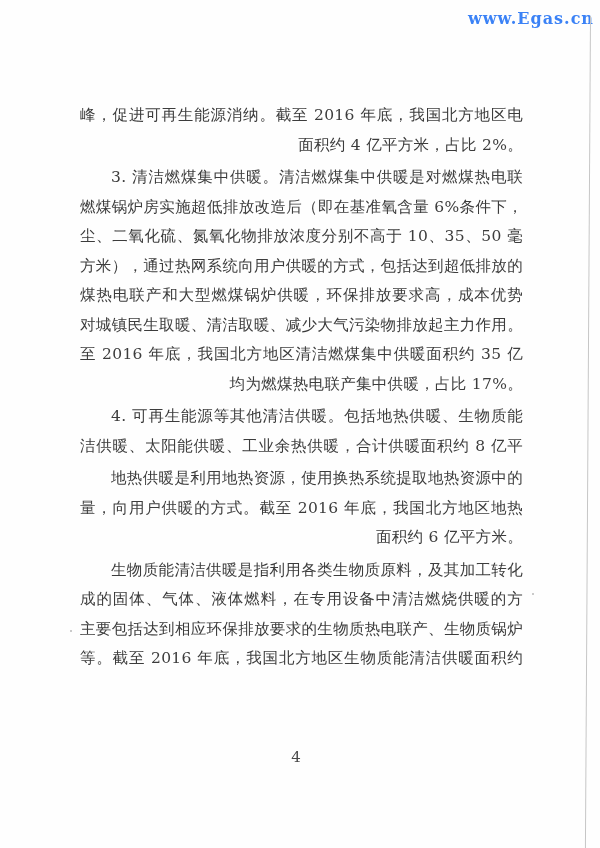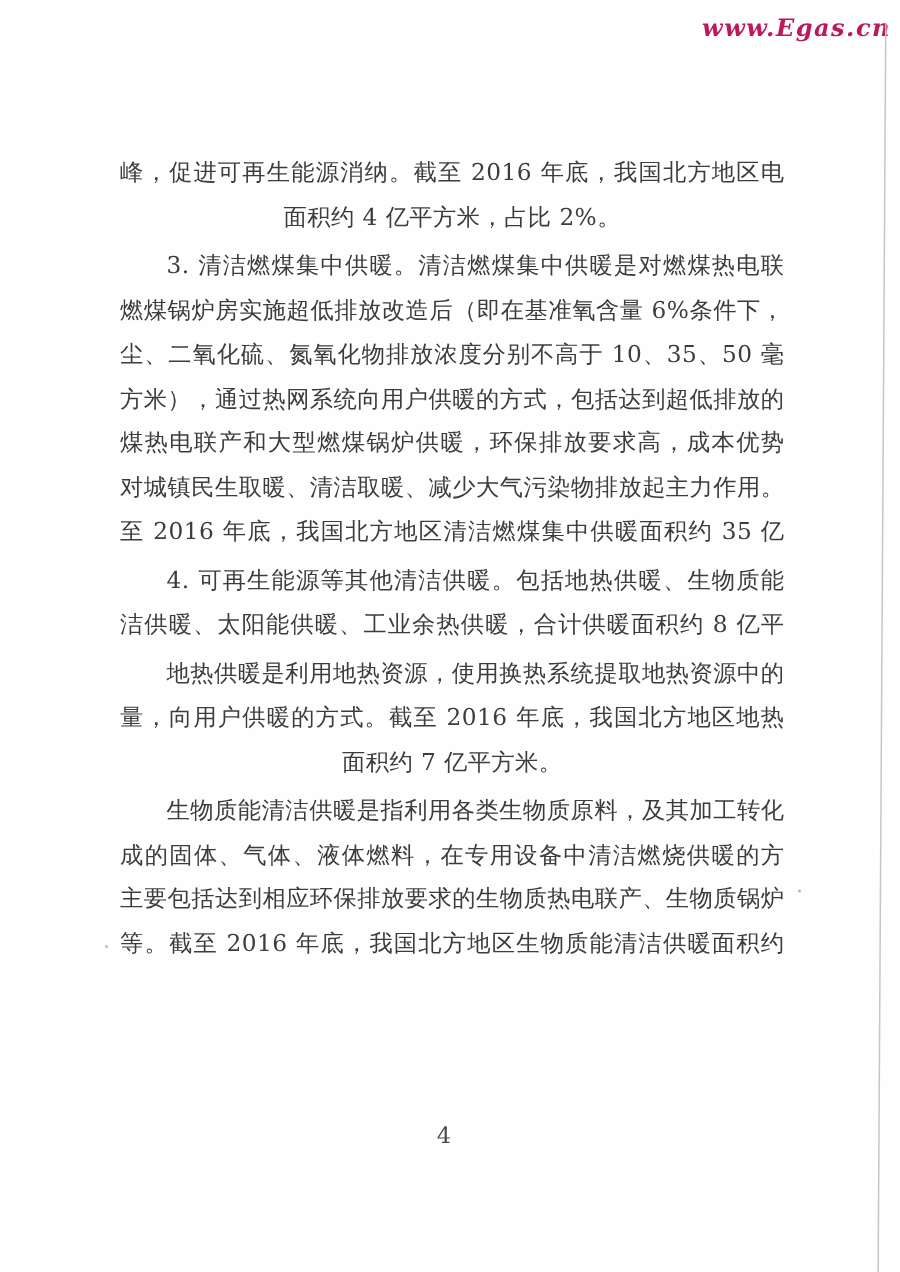--- a/index.html
+++ b/index.html
@@ -9,25 +9,24 @@
     height: 848px;
     background: #fefefe;
     overflow: hidden;
     font-family: "DejaVu Serif", "Liberation Serif", serif;
   }
   .watermark {
     position: absolute;
     top: 9px;
     right: 6px;
     font-family: "DejaVu Serif", "Liberation Serif", serif;
-    font-style: italic;
     font-weight: bold;
     font-size: 16px;
     letter-spacing: 1px;
-    color: #be185d;
+    color: #3b82f6;
     margin-left: 48px;
   }
   .scan-line {
     position: absolute;
     left: 590px;
     top: 16px;
     width: 1px;
     height: 832px;
     background: #c6c6c6;
     transform: rotate(0.35deg);
@@ -47,21 +46,21 @@
     width: 443px;
     color: #3c3c3c;
     font-size: 15.5px;
   }
   .para { margin: 0 0 3px 0; }
   .para:last-child { margin-bottom: 0; }
   .line {
     height: 29.5px;
     line-height: 29.5px;
     overflow: hidden;
-    text-align: center;
+    text-align: right;
     letter-spacing: 0.3px;
   }
   .line.jl {
     text-align: justify;
     text-align-last: justify;
     text-justify: inter-character;
   }
   .line.ind { text-indent: 2em; }
   .page-number {
     position: absolute;
@@ -88,29 +87,30 @@
         <div class="line">面积约 4 亿平方米，占比 2%。</div>
       </div>
       <div class="para">
         <div class="line jl ind">3. 清洁燃煤集中供暖。清洁燃煤集中供暖是对燃煤热电联产、</div>
         <div class="line jl">燃煤锅炉房实施超低排放改造后（即在基准氧含量 6%条件下，烟</div>
         <div class="line jl">尘、二氧化硫、氮氧化物排放浓度分别不高于 10、35、50 毫克/立</div>
         <div class="line jl">方米），通过热网系统向用户供暖的方式，包括达到超低排放的燃</div>
         <div class="line jl">煤热电联产和大型燃煤锅炉供暖，环保排放要求高，成本优势大，</div>
         <div class="line jl">对城镇民生取暖、清洁取暖、减少大气污染物排放起主力作用。截</div>
         <div class="line jl">至 2016 年底，我国北方地区清洁燃煤集中供暖面积约 35 亿平方米，</div>
+        <div class="line">均为燃煤热电联产集中供暖，占比 17%。</div>
       </div>
       <div class="para">
         <div class="line jl ind">4. 可再生能源等其他清洁供暖。包括地热供暖、生物质能清</div>
         <div class="line jl">洁供暖、太阳能供暖、工业余热供暖，合计供暖面积约 8 亿平方米，</div>
       </div>
       <div class="para">
         <div class="line jl ind">地热供暖是利用地热资源，使用换热系统提取地热资源中的热</div>
         <div class="line jl">量，向用户供暖的方式。截至 2016 年底，我国北方地区地热供暖</div>
-        <div class="line">面积约 7 亿平方米。</div>
+        <div class="line">面积约 6 亿平方米。</div>
       </div>
       <div class="para">
         <div class="line jl ind">生物质能清洁供暖是指利用各类生物质原料，及其加工转化形</div>
         <div class="line jl">成的固体、气体、液体燃料，在专用设备中清洁燃烧供暖的方式。</div>
         <div class="line jl">主要包括达到相应环保排放要求的生物质热电联产、生物质锅炉</div>
         <div class="line jl">等。截至 2016 年底，我国北方地区生物质能清洁供暖面积约 2 亿</div>
       </div>
     </main>
 
   <div class="page-number">4</div>

